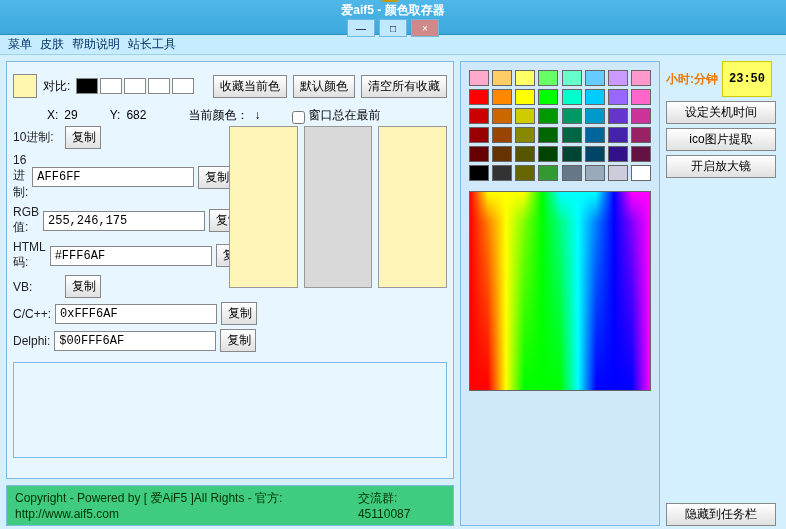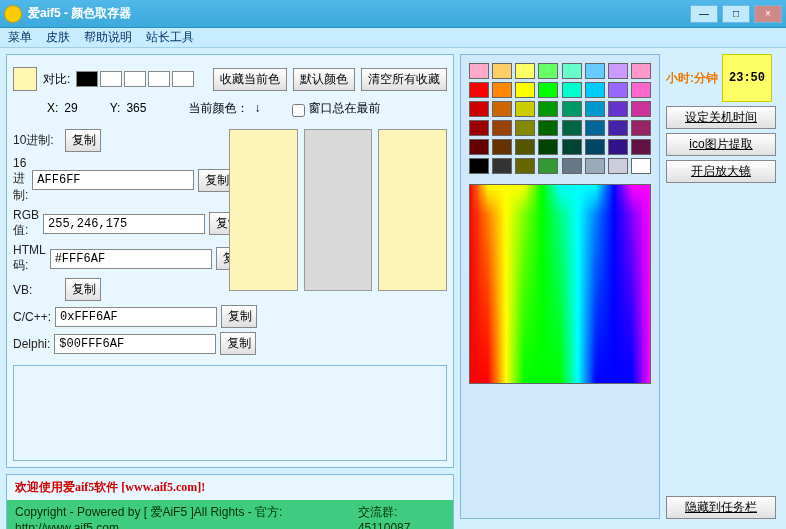--- a/index.html
+++ b/index.html
@@ -1,23 +1,23 @@
 <!DOCTYPE html>
 <html><head>
 <meta charset="utf-8">
 <style>
 * { box-sizing: border-box; margin: 0; padding: 0; font-family: "SimSun", "宋体", sans-serif; font-size: 12px; }
 body { background: #d4f0ff; width: 786px; height: 529px; overflow: hidden; }
-.titlebar { height: 28px; background: linear-gradient(#50b8e8, #3ca8dc); display: flex; align-items: center; padding: 0 4px; border-bottom: 1px solid #2a90c0; }
+.titlebar { height: 35px; background: linear-gradient(#50b8e8, #3ca8dc); display: flex; align-items: center; padding: 0 4px; border-bottom: 1px solid #2a90c0; flex-direction: column; }
 .titlebar .logo { width: 18px; height: 18px; background: #ffcc00; border-radius: 50%; margin-right: 6px; border: 1px solid #cc9900; }
 .titlebar .title { color: #fff; font-weight: bold; flex: 1; }
 .winbtns { display: flex; gap: 4px; }
 .winbtn { width: 28px; height: 18px; background: #c0e8ff; border: 1px solid #70b8e0; display: flex; align-items: center; justify-content: center; cursor: pointer; font-size: 10px; }
 .winbtn.close { background: #d08888; color: #fff; }
-.menubar { height: 20px; background: #c8ecff; display: flex; align-items: center; padding: 0 8px; gap: 14px; border-bottom: 1px solid #a0d0e8; }
+.menubar { height: 20px; background: #c8ecff; display: flex; align-items: center; padding: 0 8px; gap: 8px; border-bottom: 1px solid #a0d0e8; }
 .menuitem { color: #003366; cursor: pointer; }
 .body { display: flex; padding: 6px; gap: 6px; height: calc(100% - 52px); }
 .left { width: 448px; display: flex; flex-direction: column; gap: 6px; }
 .panel { border: 1px solid #7fb8e0; background: #e8f6ff; padding: 6px; }
 .topbar { display: flex; align-items: center; gap: 6px; height: 36px; }
 .swatch { width: 24px; height: 24px; background: #fff6af; border: 1px solid #888; }
 .cmpswatch { width: 22px; height: 16px; border: 1px solid #888; }
 .btn { background: linear-gradient(#fff,#e0e0e0); border: 1px solid #888; padding: 2px 6px; cursor: pointer; white-space: nowrap; }
 .row { display: flex; align-items: center; gap: 4px; margin-bottom: 4px; }
 .row label { width: 48px; color: #222; }
@@ -30,22 +30,22 @@
 .bottomarea { height: 96px; border: 1px solid #7fb8e0; background: #e8f6ff; }
 .footer1 { color: #d00000; font-weight: bold; padding: 4px 8px; font-family: "SimSun"; }
 .footer2 { background: #40cc80; color: #003300; padding: 4px 8px; font-family: "Courier New", monospace; font-size: 11px; display: flex; justify-content: space-between; }
 .center { width: 200px; border: 1px solid #7fb8e0; background: #cfe8fa; padding: 8px; display: flex; flex-direction: column; gap: 4px; }
 .palette { display: grid; grid-template-columns: repeat(8, 1fr); gap: 3px; }
 .pc { width: 20px; height: 16px; border: 1px solid #666; }
 .gradient { height: 200px; margin-top: 6px; background: linear-gradient(to bottom, #fff 0%, transparent 15%, #000 100%), linear-gradient(to right, #ff0000, #ffff00, #00ff00, #00ffff, #0000ff, #ff00ff); background-blend-mode: overlay; border: 1px solid #666; }
 .right { width: 110px; display: flex; flex-direction: column; gap: 4px; }
 .clockrow { display: flex; gap: 4px; align-items: center; }
 .clocklabel { color: #ee7700; font-weight: bold; }
-.clock { background: #ffff66; border: 1px solid #cccc00; padding: 16px 6px; font-family: "Courier New"; font-weight: bold; }
-.rbtn { width: 100%; text-decoration: underline; }
+.clock { background: #ffff66; border: 1px solid #cccc00; padding: 10px 6px; font-family: "Courier New"; font-weight: bold; }
+.rbtn { width: 100%; }
 .xyrow { font-family: "Courier New", monospace; font-size: 11px; }
 .chk { display: flex; align-items: flex-end; gap: 3px; }
 .hiderow { margin-top: auto; }
 </style>
 </head>
 <body>
 
 <div class="titlebar">
   <div class="logo"></div>
   <div class="title">爱aif5 - 颜色取存器</div>
@@ -80,31 +80,31 @@
         <button class="btn">收藏当前色</button>
         <button class="btn">默认颜色</button>
         <button class="btn">清空所有收藏</button>
       </div>
       <div class="topbar xyrow" style="height:22px;">
         <div style="width:28px"></div>
         <span>X:</span>
         <span>29</span>
         <div style="width:20px"></div>
         <span>Y:</span>
-        <span>365</span>
+        <span>682</span>
         <div style="width:30px"></div>
         <span>当前颜色：</span>
         <span>↓</span>
         <div style="width:20px"></div>
         <label class="chk">
             <input type="checkbox" style="">
             <span>窗口总在最前</span>
           </label>
       </div>
-      <div style="display:flex; gap:6px;margin-top:10px;">
+      <div style="display:flex; gap:6px;">
         <div class="colvals" style="width:210px;">
           <div class="row">
               <label>10进制:</label>
               <button class="btn copybtn">复制</button>
             </div>
           <div class="row">
               <label>16进制:</label>
               <input value="AFF6FF" style="">
               <button class="btn copybtn">复制</button>
             </div>
@@ -133,21 +133,20 @@
               <button class="btn copybtn">复制</button>
             </div>
         </div>
         <div class="colbox currentbig"></div>
         <div class="colbox graybig"></div>
         <div class="colbox currentbig"></div>
       </div>
       <div class="bottomarea" style="margin-top:6px;"></div>
     </div>
     <div class="panel" style="padding:0;">
-      <div class="footer1">欢迎使用爱aif5软件 [www.aif5.com]!</div>
       <div class="footer2">
         <span>Copyright - Powered by [ 爱AiF5 ]All Rights - 官方: http://www.aif5.com</span>
         <span>交流群: 45110087</span>
       </div>
     </div>
   </div>
 
   <div class="center">
     <div class="palette" id="palette">
         <div class="pc" style="background: rgb(255, 170, 204);"></div>

